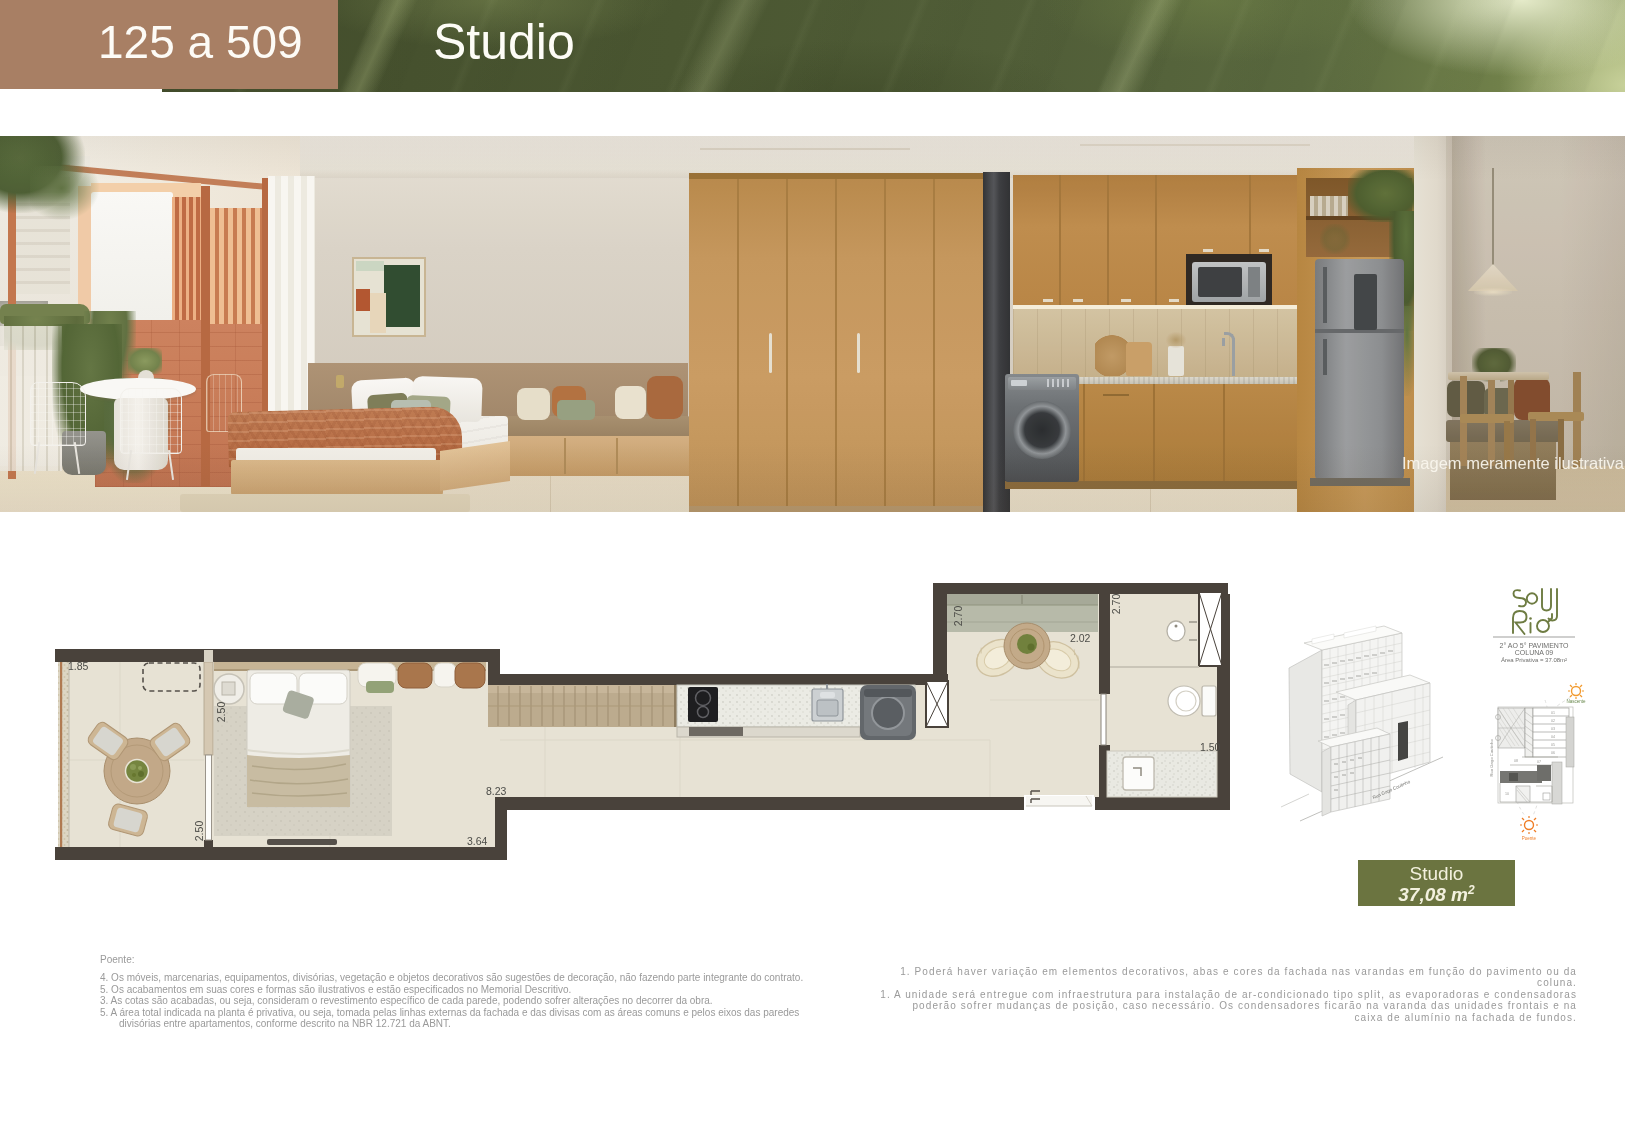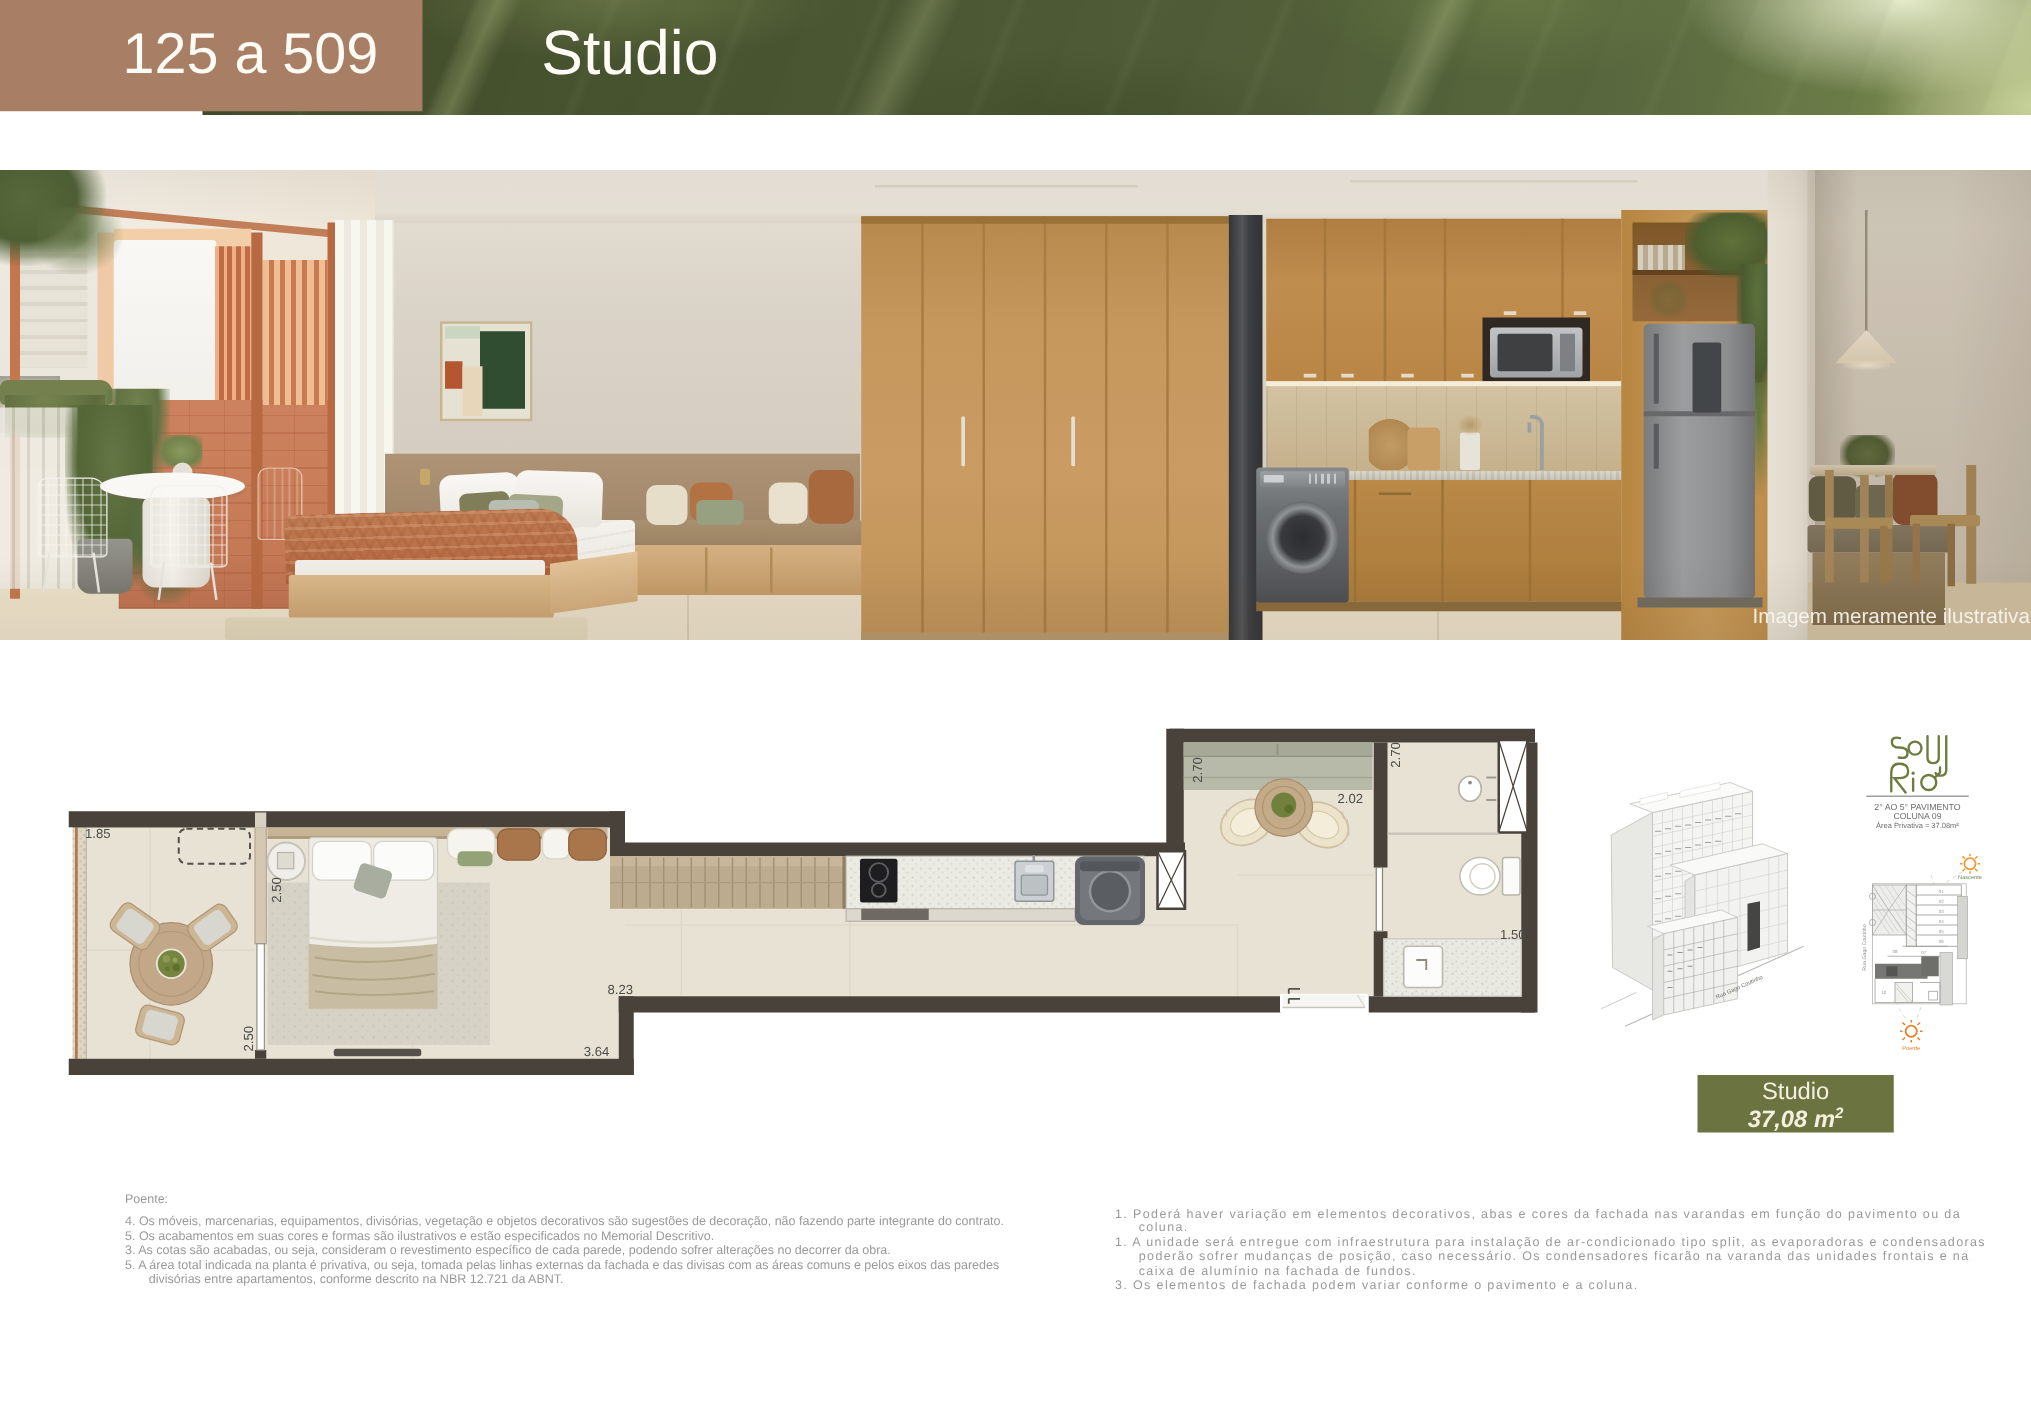--- a/index.html
+++ b/index.html
@@ -289,21 +289,21 @@
       <div class="abs" style="left:0;top:40px;width:56px;height:9px;background:#b29059;border-radius:2px;"></div>
       <div class="abs" style="left:2px;top:47px;width:6px;height:48px;background:#98784a;"></div>
       <div class="abs" style="left:30px;top:47px;width:6px;height:50px;background:#8e7042;"></div>
     </div>
 
     <div class="abs" style="left:1446px;top:0;width:179px;height:376px;background:rgba(95,82,62,0.10);"></div>
 
     <div class="abs" style="left:0;top:0;width:1625px;height:376px;background:linear-gradient(180deg,rgba(60,50,40,0.06) 0%,rgba(0,0,0,0) 12%,rgba(0,0,0,0) 82%,rgba(80,65,45,0.10) 100%),rgba(185,155,115,0.04);"></div>
   </div>
 
-  <div class="abs" style="left:1402px;top:484px;color:rgba(250,246,238,0.92);font-size:16.5px;">Imagem meramente ilustrativa</div>
+  <div class="abs" style="left:1402px;top:454px;color:rgba(250,246,238,0.92);font-size:16.5px;">Imagem meramente ilustrativa</div>
 
   <svg class="abs" style="left:0;top:540px;" width="1625" height="460" viewBox="0 540 1625 460">
     <defs>
       <pattern id="speck" width="7" height="7" patternUnits="userSpaceOnUse">
         <rect width="7" height="7" fill="#ebebe4"></rect>
         <circle cx="2" cy="2" r="0.9" fill="#d2d2c9"></circle>
         <circle cx="5" cy="5" r="0.8" fill="#d9d9d0"></circle>
       </pattern>
       <pattern id="speck2" width="8" height="8" patternUnits="userSpaceOnUse">
         <rect width="8" height="8" fill="#e9e9e2"></rect>
@@ -721,19 +721,18 @@
 
   <div class="abs" style="left:100px;top:954px;width:722px;color:#9a9a9a;font-size:10px;line-height:11.4px;">
     <div>Poente:</div>
     <div style="height:7px;"></div>
     <div style="padding-left:19px;text-indent:-19px;">4. Os móveis, marcenarias, equipamentos, divisórias, vegetação e objetos decorativos são sugestões de decoração, não fazendo parte integrante do contrato.</div>
     <div style="padding-left:19px;text-indent:-19px;">5. Os acabamentos em suas cores e formas são ilustrativos e estão especificados no Memorial Descritivo.</div>
     <div style="padding-left:19px;text-indent:-19px;">3. As cotas são acabadas, ou seja, consideram o revestimento específico de cada parede, podendo sofrer alterações no decorrer da obra.</div>
     <div style="padding-left:19px;text-indent:-19px;">5. A área total indicada na planta é privativa, ou seja, tomada pelas linhas externas da fachada e das divisas com as áreas comuns e pelos eixos das paredes divisórias entre apartamentos, conforme descrito na NBR 12.721 da ABNT.</div>
   </div>
 
-  <div class="abs" style="left:892px;top:966px;width:712px;color:#9a9a9a;font-size:10px;line-height:11.4px;letter-spacing:1.1px;">
+  <div class="abs" style="left:865px;top:966px;width:712px;color:#9a9a9a;font-size:10px;line-height:11.4px;letter-spacing:1.1px;text-align:right;">
     <div style="padding-left:19px;text-indent:-19px;">1. Poderá haver variação em elementos decorativos, abas e cores da fachada nas varandas em função do pavimento ou da coluna.</div>
     <div style="padding-left:19px;text-indent:-19px;">1. A unidade será entregue com infraestrutura para instalação de ar-condicionado tipo split, as evaporadoras e condensadoras poderão sofrer mudanças de posição, caso necessário. Os condensadores ficarão na varanda das unidades frontais e na caixa de alumínio na fachada de fundos.</div>
-    <div style="padding-left:19px;text-indent:-19px;">3. Os elementos de fachada podem variar conforme o pavimento e a coluna.</div>
   </div>
 
 </div>
 
 </body></html>

